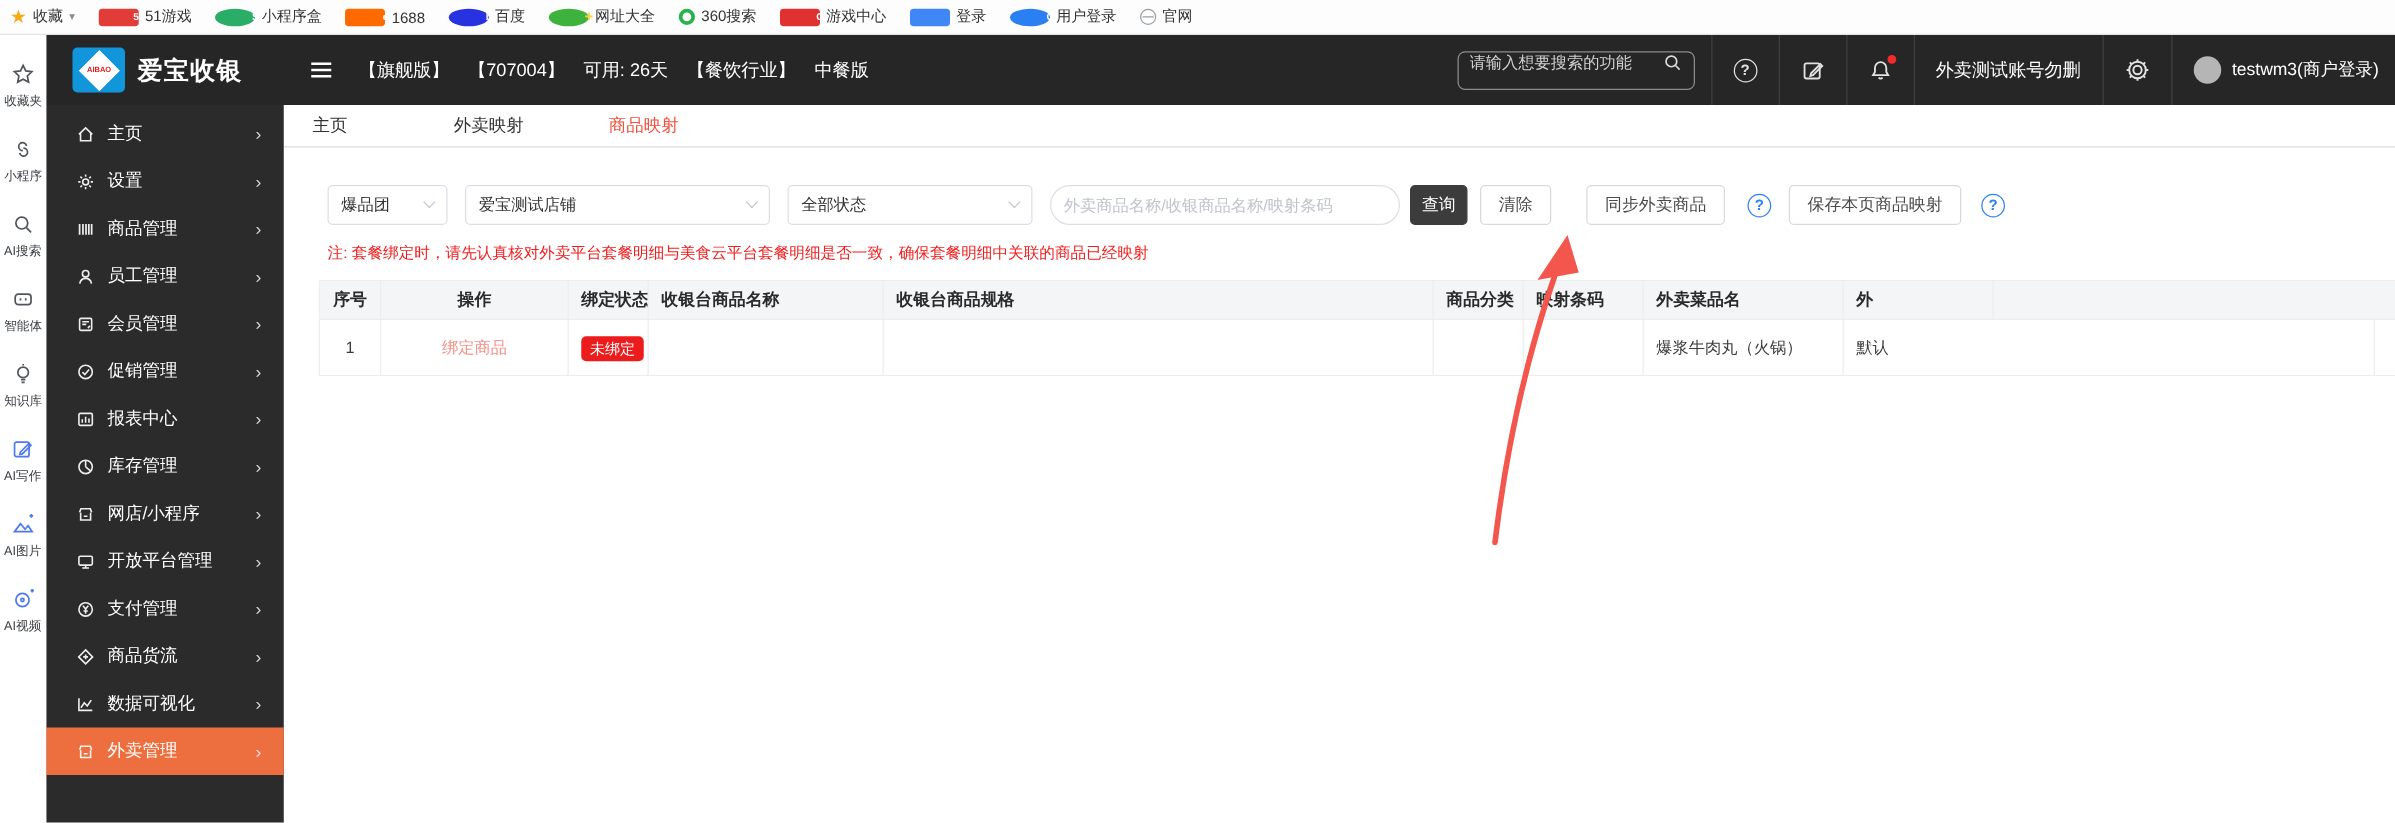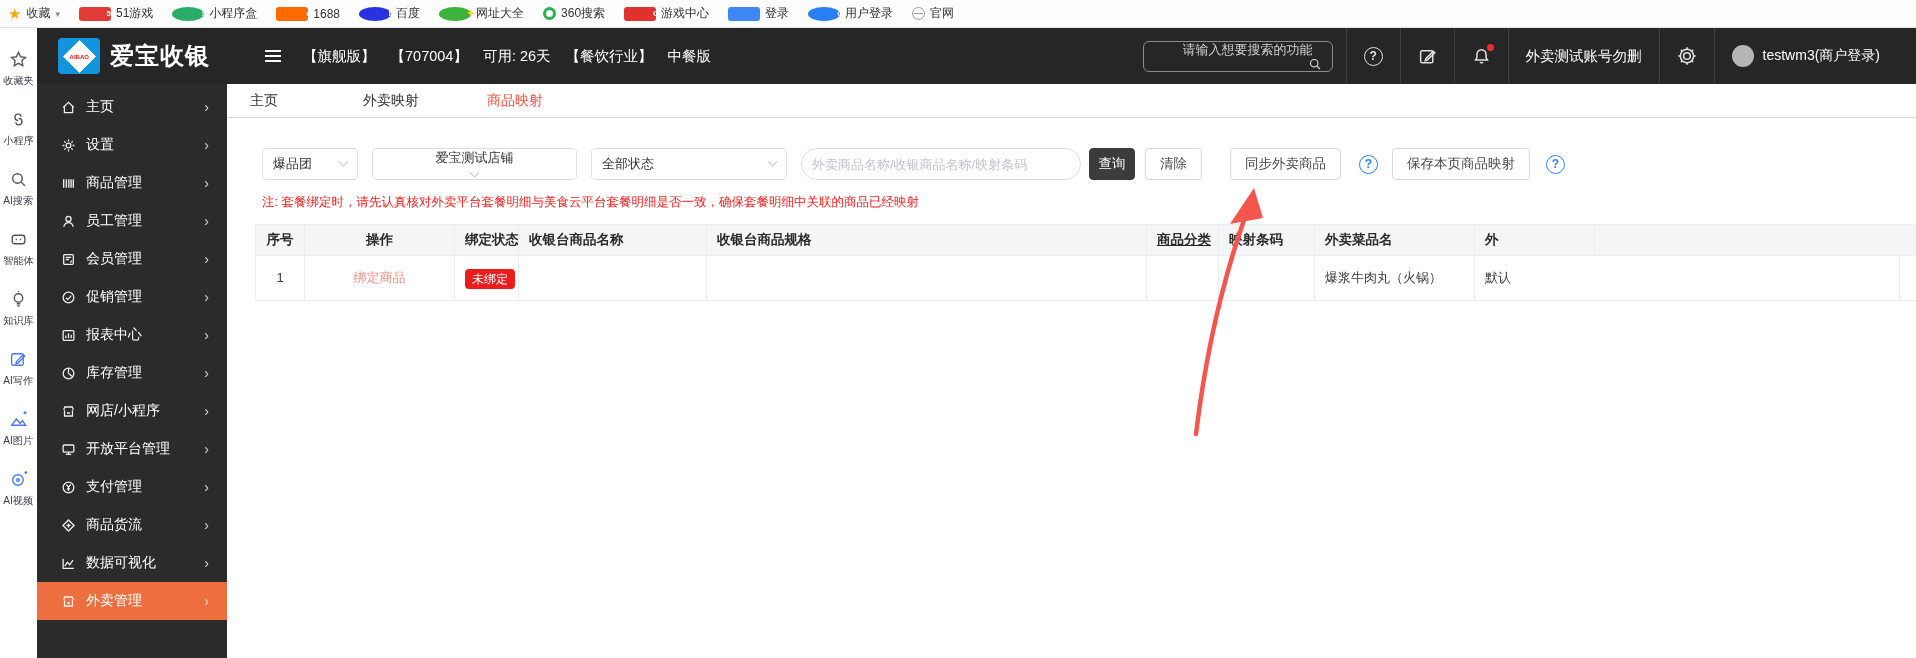--- a/index.html
+++ b/index.html
@@ -30,27 +30,27 @@
   .s-blue { color:#4b79f2; }
 
   
   .appheader { position:absolute; left:37px; top:28px; width:1879px; height:56px; background:#262626;
     display:flex; align-items:center; color:#fff; z-index:3; }
   .logo { width:42px; height:36px; margin-left:21px; background:#1296db; border-radius:4px;
     display:flex; align-items:center; justify-content:center; flex:0 0 auto; }
   .diamond { width:23px; height:23px; border:2px solid #fff; transform:rotate(45deg); background:#fff;
     display:flex; align-items:center; justify-content:center; }
   .diamond span { transform:rotate(-45deg); font-size:6px; font-weight:bold; color:#e02020; letter-spacing:0; }
-  .brand { font-size:24px; font-weight:bold; margin-left:10px; letter-spacing:1px; }
+  .brand { font-size:20px; font-weight:bold; margin-left:10px; letter-spacing:1px; }
   .fold { margin-left:55px; display:flex; flex-direction:column; gap:3px; cursor:pointer; }
   .fold i { display:block; width:16px; height:2px; background:#fff; }
   .hbadges { display:flex; align-items:center; gap:15px; margin-left:22px; font-size:14.5px; }
   .hright { margin-left:auto; display:flex; align-items:center; height:56px; }
-  .hsearch { width:190px; height:31px; border:1px solid #8b8b8b; border-radius:6px; display:flex; align-items:flex-end;
-    padding:0 9px; margin-right:13px; background:transparent;flex-direction:column; }
+  .hsearch { width:190px; height:31px; border:1px solid #8b8b8b; border-radius:6px; display:flex; align-items:flex-start;
+    padding:0 9px; margin-right:13px; background:transparent; }
   .hsearch input { flex:1; background:transparent; border:none; outline:none; color:#eee; font-size:13px; width:140px;
     font-family:inherit; }
   .hsearch input::placeholder { color:#cfcfcf; }
   .hslot { height:56px; display:flex; align-items:center; justify-content:center; border-left:1px solid #3f3f3f;
     padding:0 17px; cursor:pointer; white-space:nowrap; }
   .qmark { width:19px; height:19px; border:1.6px solid #e2e2e2; border-radius:50%; color:#e2e2e2;
     font-size:12px; font-weight:bold; display:flex; align-items:center; justify-content:center; }
   .belldot { position:relative; }
   .belldot::after { content:""; position:absolute; right:-3px; top:-3px; width:7px; height:7px; background:#f32b2b; border-radius:50%; }
   .acct { font-size:14.5px; }
@@ -74,21 +74,21 @@
 
   .content { position:absolute; left:234px; top:118px; width:1689px; height:540px; background:#fff;
     padding-left:21px; overflow:hidden; }
 
   .filterrow { margin-top:30px; display:flex; align-items:center; }
   .fsel { height:32px; border:1px solid #dcdfe6; border-radius:4px; background:#fff; display:flex; align-items:center;
     padding:0 10px; font-size:13px; color:#333; cursor:pointer; margin-left:7px; }
   .fsel .fval { flex:1; white-space:nowrap; }
   .caret { width:7px; height:7px; border-right:1.4px solid #c0c4cc; border-bottom:1.4px solid #c0c4cc;
     transform:rotate(45deg) translate(-2px,-2px); flex:0 0 auto; }
-  .w1 { width:96px; } .w2 { width:205px; margin-left:14px;flex-direction:column; } .w3 { width:196px; margin-left:14px; }
+  .w1 { width:96px; } .w2 { width:244px; margin-left:14px; } .w3 { width:196px; margin-left:14px; }
   .finput { width:280px; height:32px; border:1px solid #dcdfe6; border-radius:16px; margin-left:14px;
     padding:0 10px; font-size:13px; color:#333; outline:none; font-family:inherit; }
   .finput::placeholder { color:#bfc3cb; }
   .btn { height:32px; border-radius:4px; font-size:13.5px; display:flex; align-items:center; justify-content:center;
     cursor:pointer; white-space:nowrap; font-family:inherit; }
   .btn-dark { background:#3c3c3c; color:#fff; width:46px; margin-left:8px; border:1px solid #3c3c3c; }
   .btn-plain { background:#fff; color:#4a4a4a; border:1px solid #d9d9d9; padding:0 14px; }
   .b-clear { margin-left:10px; }
   .b-sync { margin-left:28px; }
   .b-save { margin-left:14px; }
@@ -271,21 +271,21 @@
       </span>
     </div>
     <div class="hslot acct">外卖测试账号勿删</div>
     <div class="hslot">
       <svg width="20" height="20" viewBox="0 0 18 18" fill="none" stroke="#e2e2e2" stroke-width="1.4">
           <circle cx="9" cy="9" r="3"></circle>
           <circle cx="9" cy="9" r="6"></circle>
           <path d="M9 1.2v2M9 14.8v2M1.2 9h2M14.8 9h2M3.5 3.5l1.4 1.4M13.1 13.1l1.4 1.4M14.5 3.5l-1.4 1.4M4.9 13.1l-1.4 1.4"></path>
         </svg>
     </div>
-    <div class="hslot" style="padding-right:36px;">
+    <div class="hslot" style="padding-right:13px;">
       <span class="avatar"></span>
       <span class="uname">testwm3(商户登录)</span>
     </div>
   </div>
 </div>
 
 <div class="nav">
   <div class="nav-item">
     <svg class="nico" width="15" height="15" viewBox="0 0 14 14" fill="none" stroke="#fff" stroke-width="1.2">
         <path d="M2 7L7 2.2 12 7M3.2 6v5.8h7.6V6"></path>
@@ -429,21 +429,21 @@
   <div class="notetxt">注: 套餐绑定时，请先认真核对外卖平台套餐明细与美食云平台套餐明细是否一致，确保套餐明细中关联的商品已经映射</div>
 
   <div class="tablewrap">
     <div class="ttable">
       <div class="thead" id="thead-row">
           <div class="th" style="width: 50px; text-align: center;">序号</div>
           <div class="th" style="width: 150px; text-align: center;">操作</div>
           <div class="th" style="width: 64px; text-align: center;">绑定状态</div>
           <div class="th" style="width: 188px; text-align: left;">收银台商品名称</div>
           <div class="th" style="width: 440px; text-align: left;">收银台商品规格</div>
-          <div class="th" style="width: 72px; text-align: center; text-decoration: underline;">商品分类</div>
+          <div class="th" style="width: 72px; text-align: center;">商品分类</div>
           <div class="th" style="width: 96px; text-align: left;">映射条码</div>
           <div class="th" style="width: 160px; text-align: left;">外卖菜品名</div>
           <div class="th" style="width: 120px; text-align: left;">外</div>
         </div>
       <div id="tbody">
           <div class="tr">
             <div class="td" style="width: 50px; text-align: center;">1</div>
             <div class="td" style="width: 150px; text-align: center;"><span class="op-link">绑定商品</span></div>
             <div class="td" style="width: 64px; text-align: center;"><span class="badge">未绑定</span></div>
             <div class="td" style="width: 188px; text-align: left;"></div>

